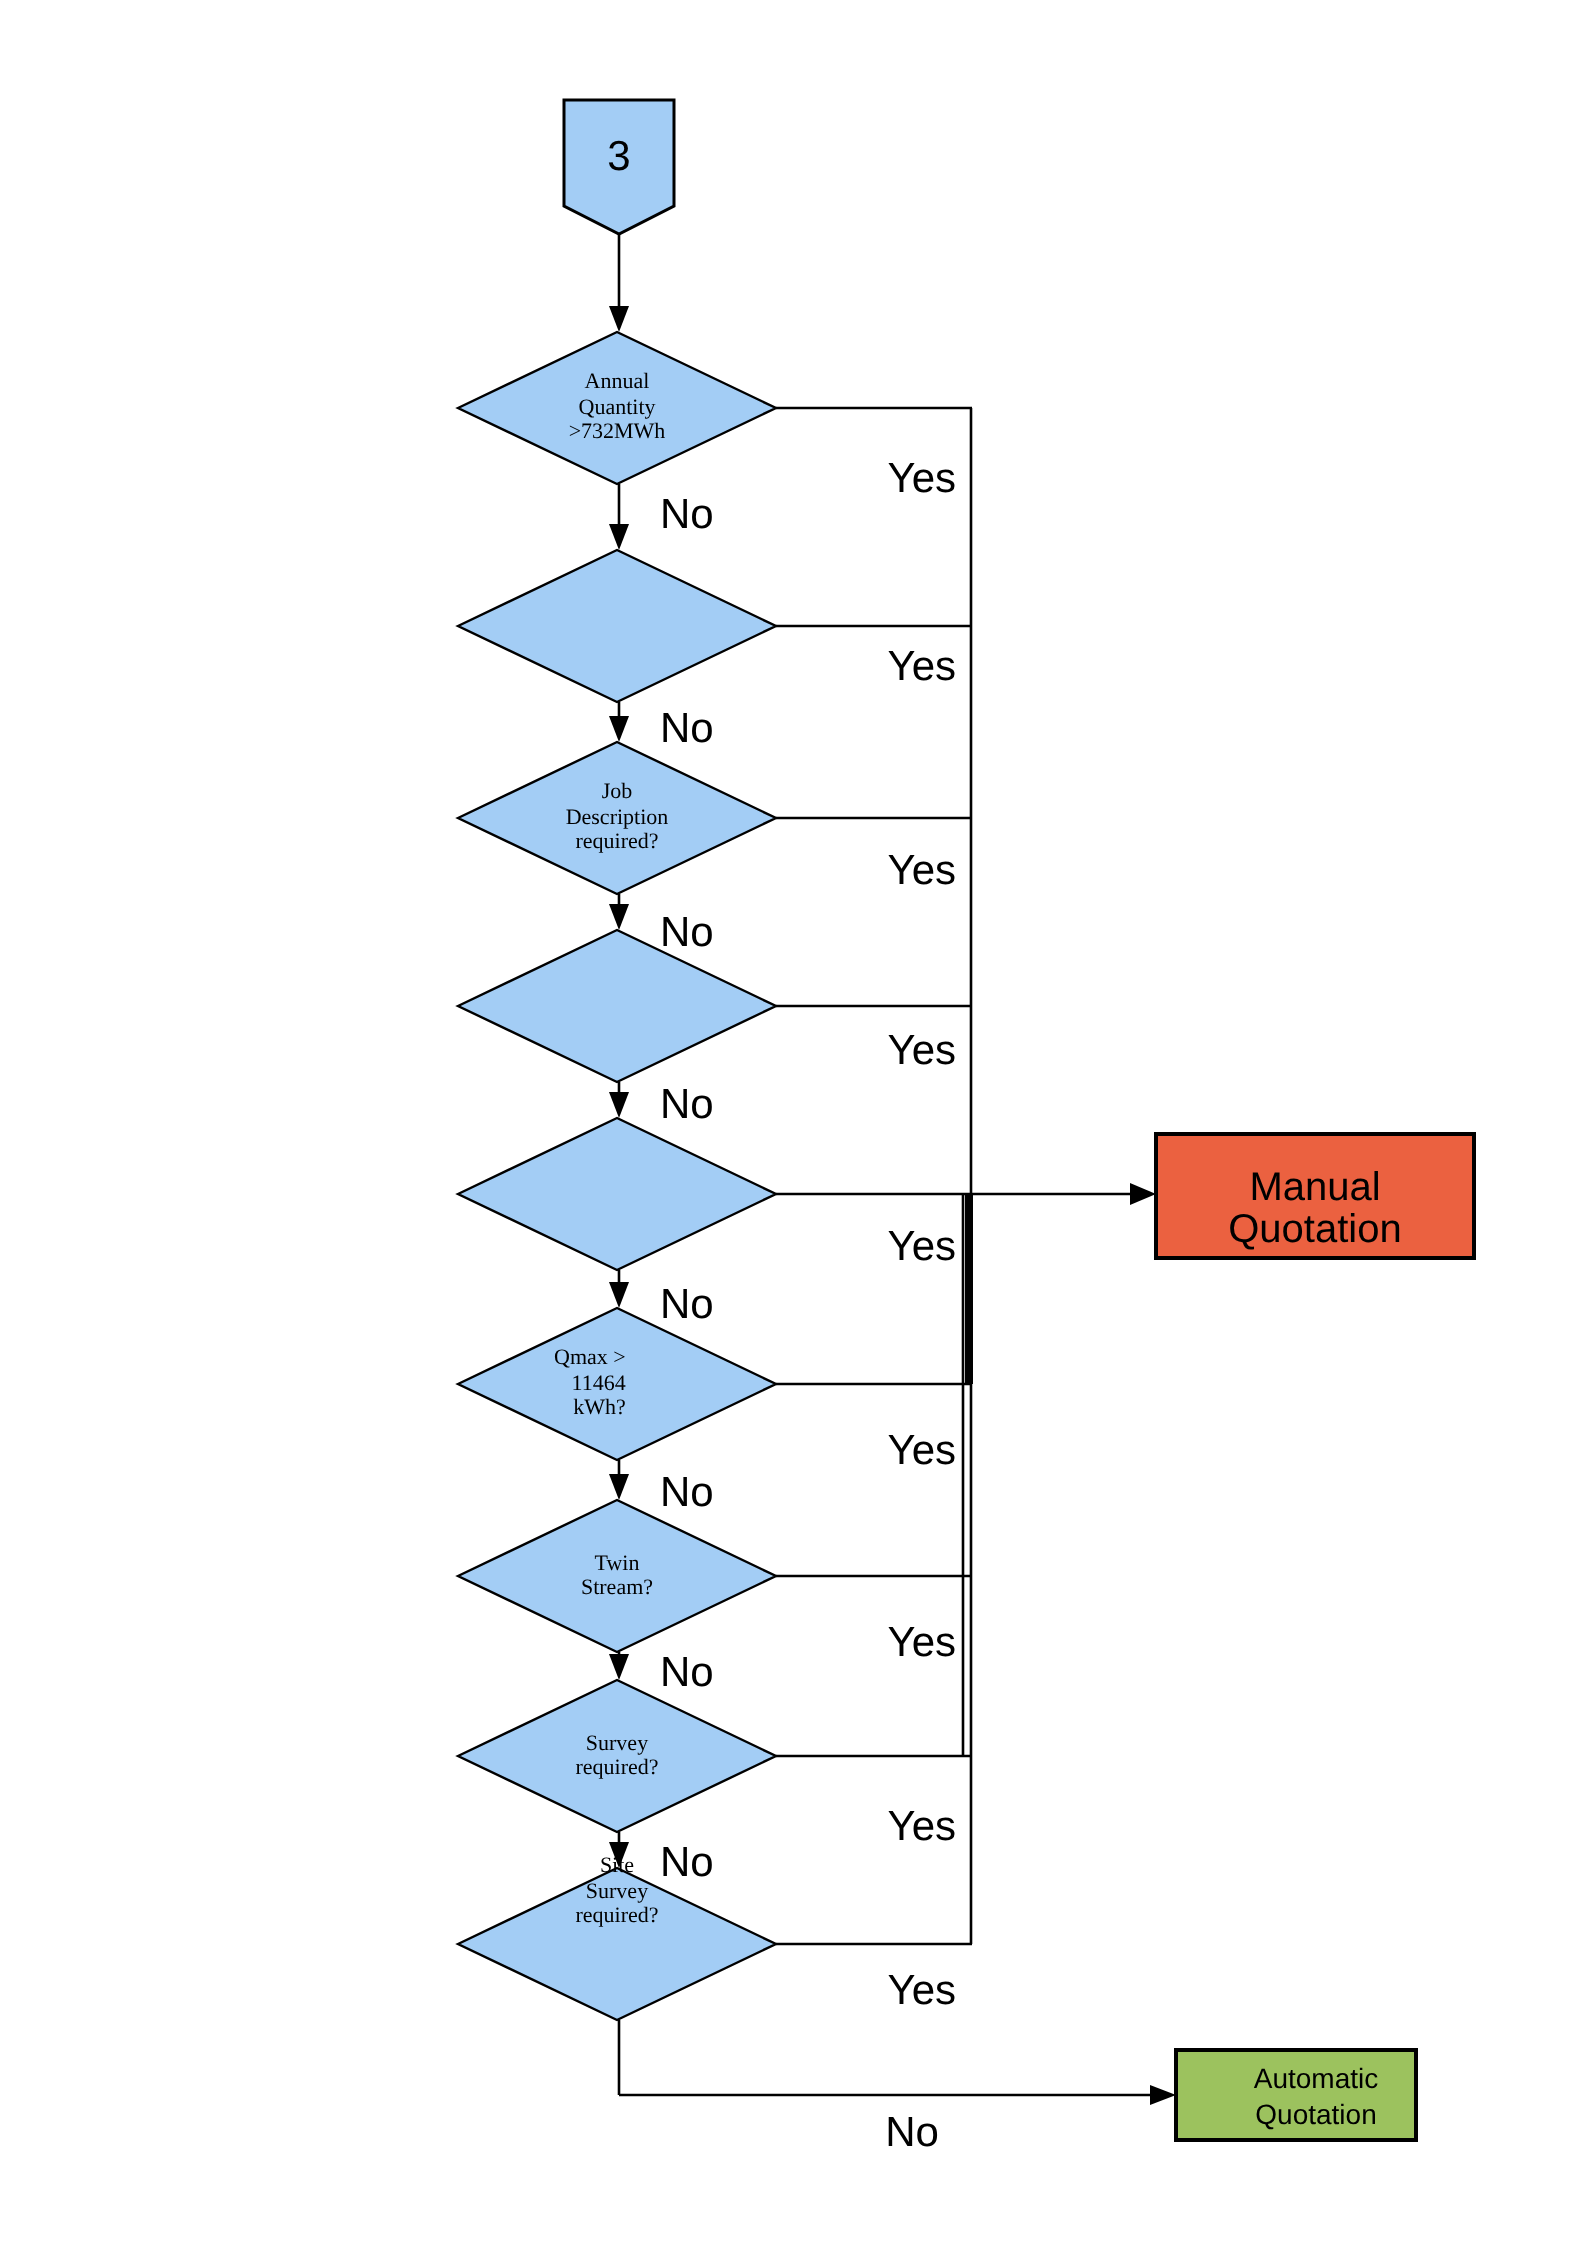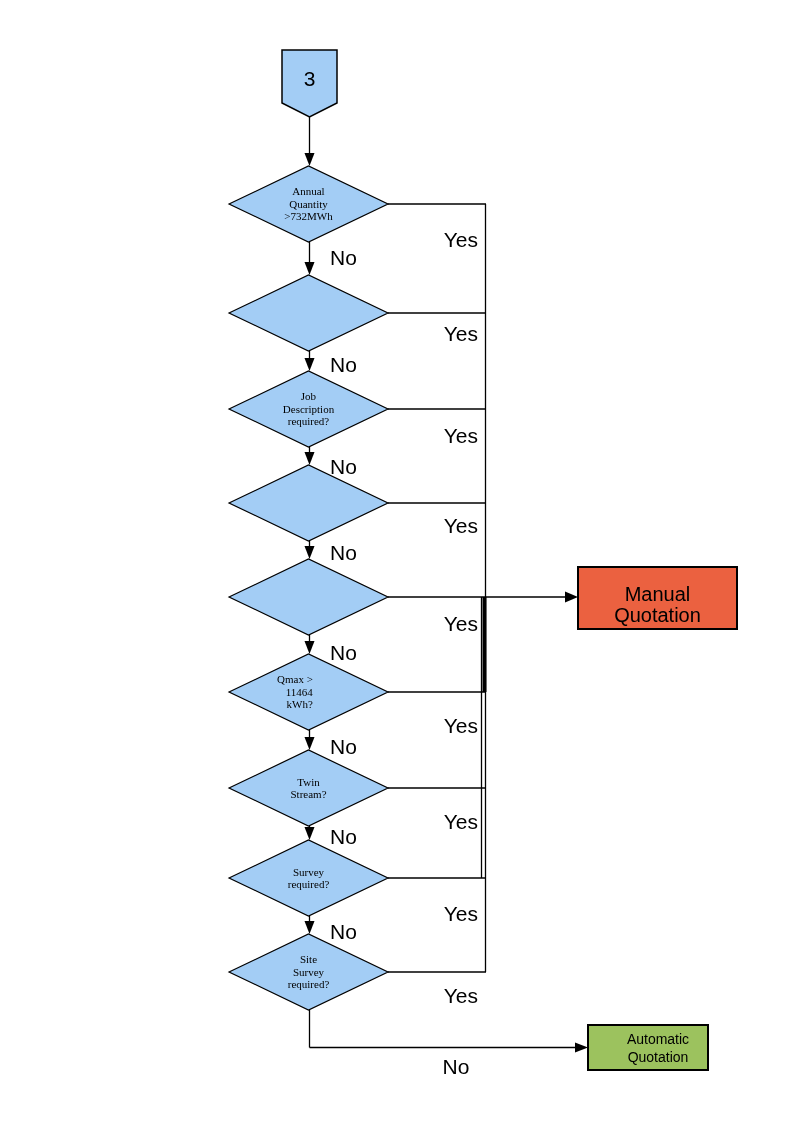--- a/index.html
+++ b/index.html
@@ -100,21 +100,21 @@
   <div class="lbl diamond-label" style="top:371px">Job
 Description
 required?</div>
   <div class="lbl diamond-label left-text" style="top:654px">Qmax &gt;
 11464
 kWh?</div>
   <div class="lbl diamond-label" style="top:750px">Twin
 Stream?</div>
   <div class="lbl diamond-label" style="top:840px">Survey
 required?</div>
-  <div class="lbl diamond-label" style="top:934px">Site
+  <div class="lbl diamond-label" style="top:908px">Site
 Survey
 required?</div>
 
   <div class="lbl branch yes-lbl" style="top:228px">Yes</div>
   <div class="lbl branch yes-lbl" style="top:322px">Yes</div>
   <div class="lbl branch yes-lbl" style="top:424px">Yes</div>
   <div class="lbl branch yes-lbl" style="top:514px">Yes</div>
   <div class="lbl branch yes-lbl" style="top:612px">Yes</div>
   <div class="lbl branch yes-lbl" style="top:714px">Yes</div>
   <div class="lbl branch yes-lbl" style="top:810px">Yes</div>

